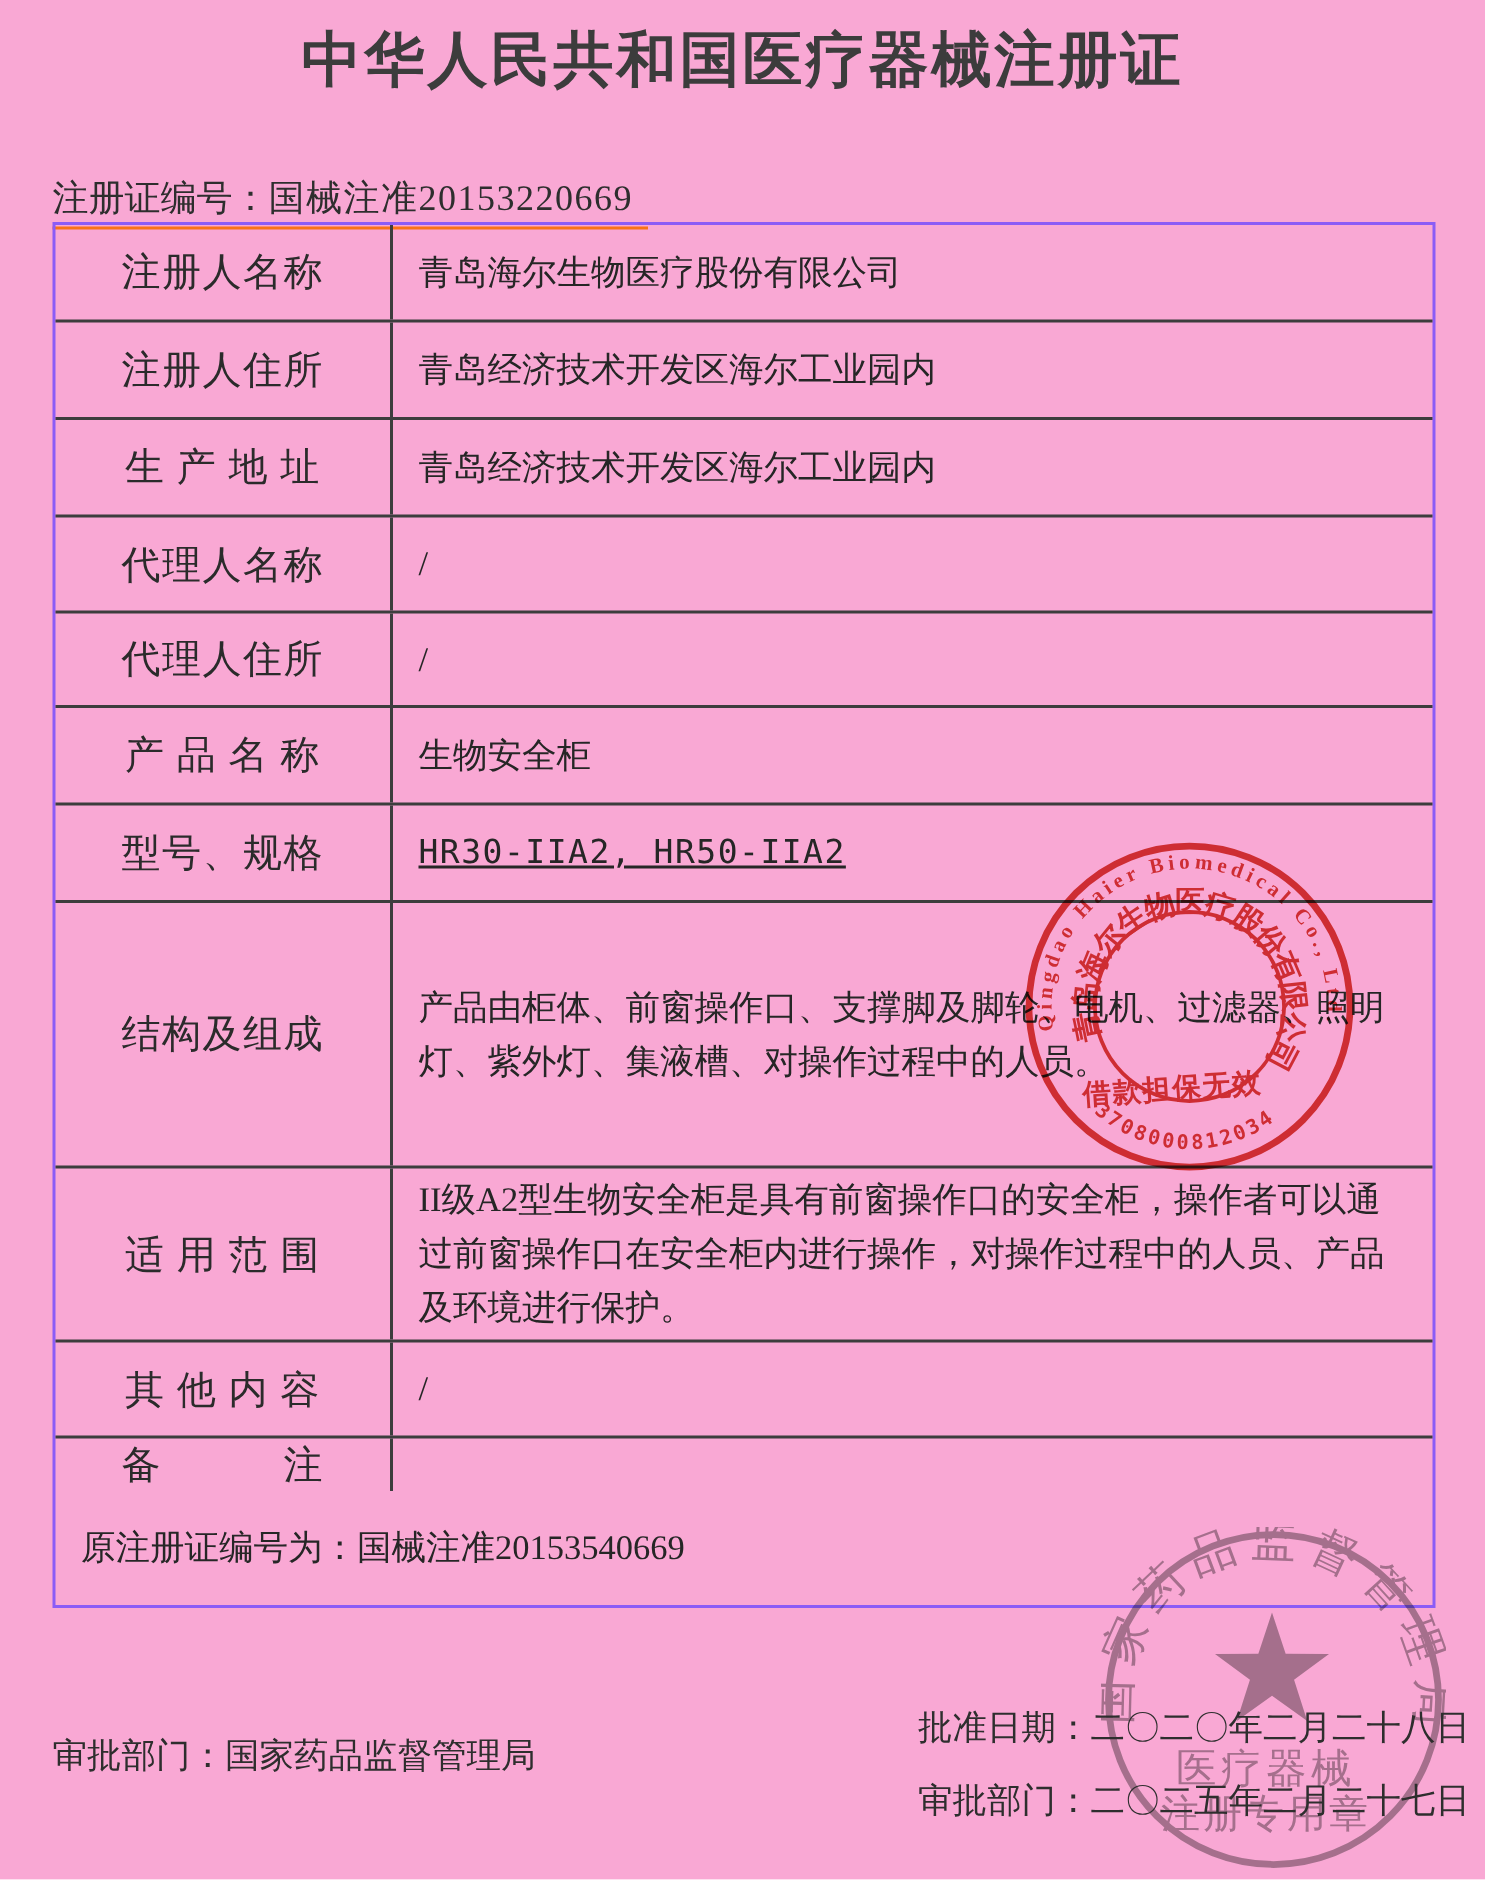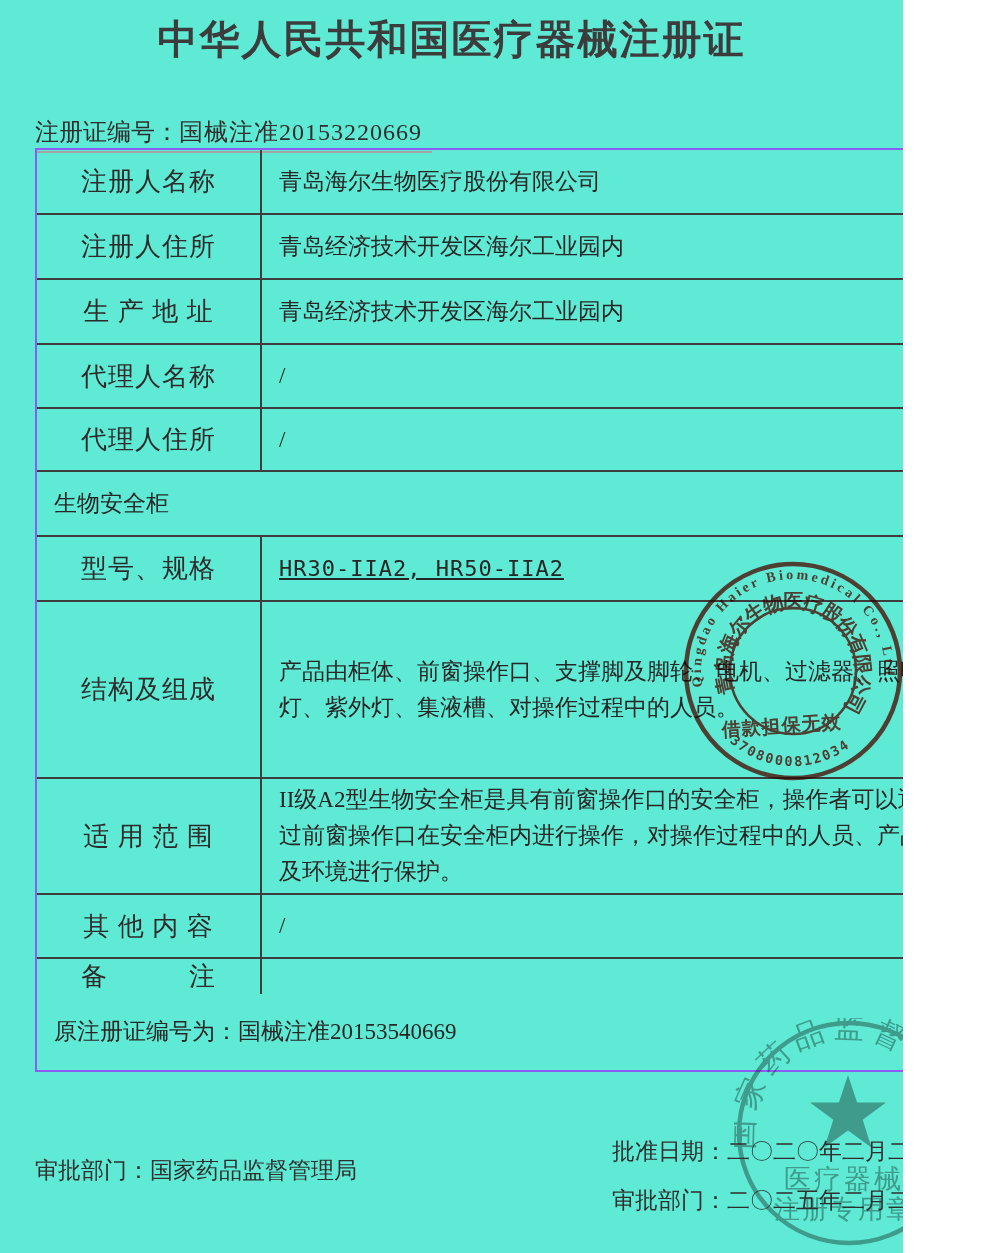--- a/index.html
+++ b/index.html
@@ -1,26 +1,26 @@
 <!DOCTYPE html>
 <html><head>
 <meta charset="utf-8">
 <style>
   html,body{margin:0;padding:0;background:#ffffff;}
   .page{
-    position:relative;width:903px;height:1253px;background:#5eead4;overflow:hidden;
+    position:relative;width:990px;height:1253px;background:#f9a8d4;overflow:hidden;
     font-family:"Liberation Serif","DejaVu Serif",serif;color:#262626;
   }
   .title{
     position:absolute;top:12px;left:0;width:100%;text-align:center;
     font-size:40px;font-weight:600;letter-spacing:2px;color:#3c3c3c;
   }
   .certline{
     position:absolute;left:35px;top:116px;font-size:24px;color:#2e2e2e;
-    border-bottom:2px solid #a3a3a3;padding:0 10px 3px 0;
+    border-bottom:2px solid #f97316;padding:0 10px 3px 0;
   }
   .certline .num{letter-spacing:1px;}
   
   .rtable{
     position:absolute;left:35px;top:148px;width:922px;
     border:2px solid #8b5cf6;box-sizing:border-box;background:transparent;
   }
   .row{display:flex;border-bottom:2px solid #3d3d3d;box-sizing:border-box;}
   .row:last-child{border-bottom:none;flex-direction:column;}
   .r65{height:65px}.r64{height:64px}.r63{height:63px}
@@ -71,20 +71,21 @@
     </div>
     <div class="row r64">
       <div class="lab">代理人名称</div>
       <div class="val">/</div>
     </div>
     <div class="row r63">
       <div class="lab">代理人住所</div>
       <div class="val">/</div>
     </div>
     <div class="row r65">
+      <div class="lab">产 品 名 称</div>
       <div class="val">生物安全柜</div>
     </div>
     <div class="row r65">
       <div class="lab">型号、规格</div>
       <div class="val mono">HR30-IIA2, HR50-IIA2</div>
     </div>
     <div class="row r177">
       <div class="lab">结构及组成</div>
       <div class="val">产品由柜体、前窗操作口、支撑脚及脚轮、电机、过滤器、照明灯、紫外灯、集液槽、对操作过程中的人员。</div>
     </div>

